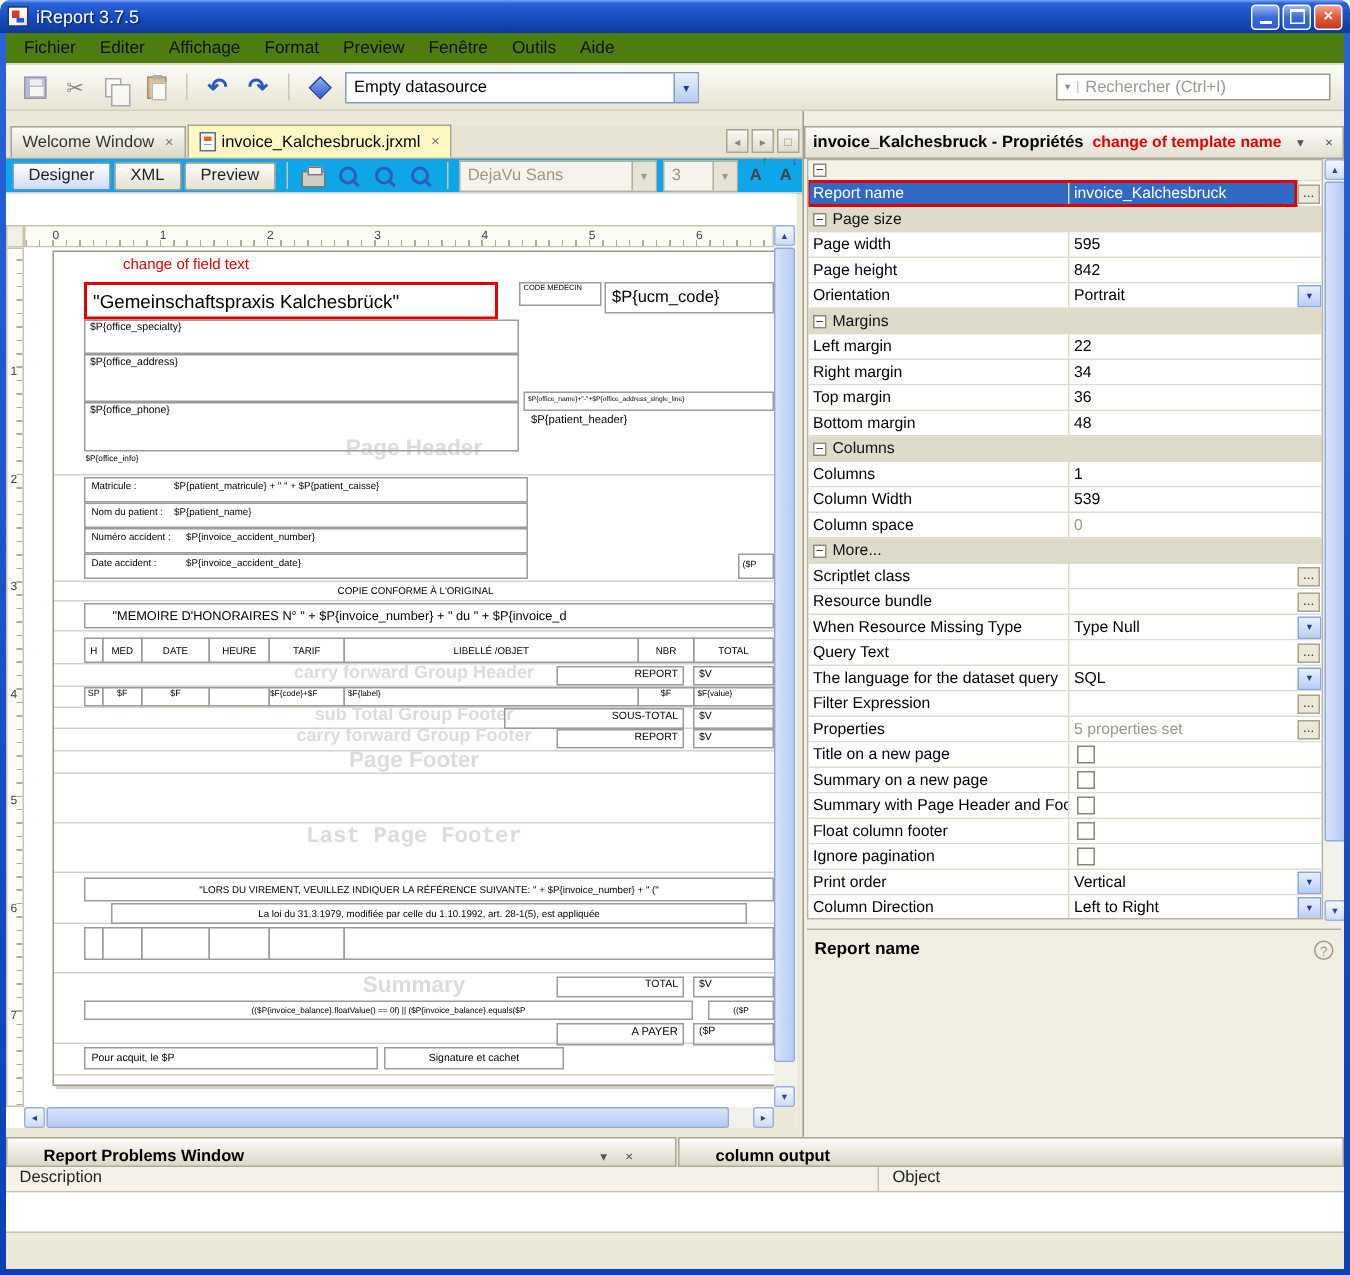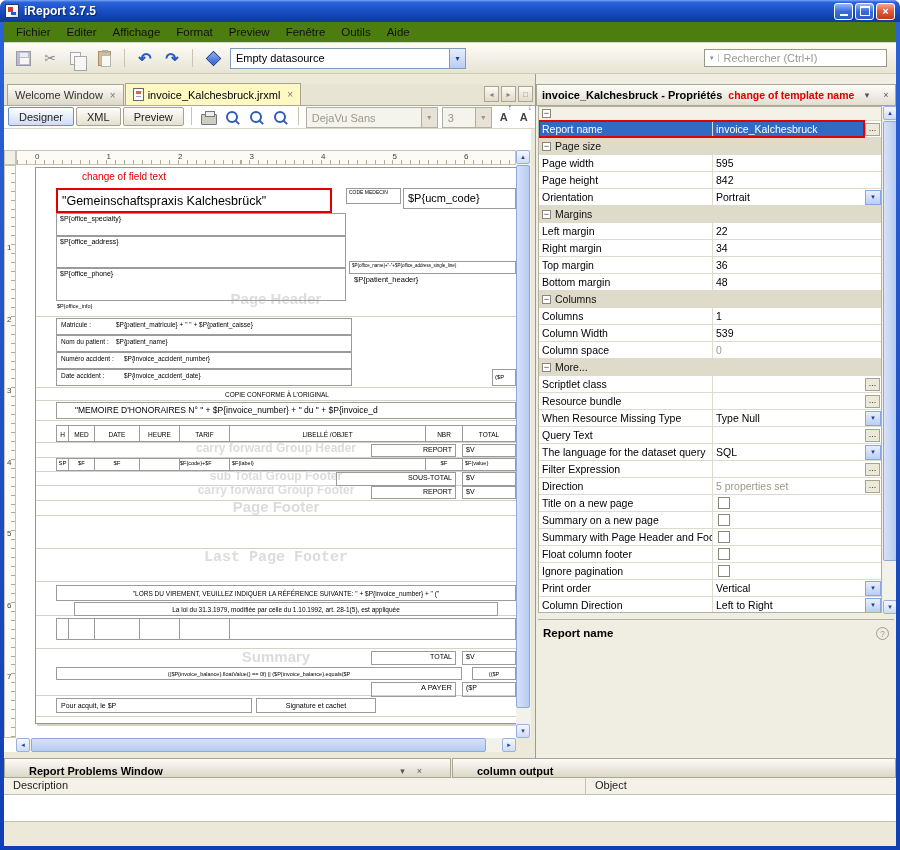--- a/index.html
+++ b/index.html
@@ -3,21 +3,21 @@
 <meta charset="utf-8">
 <style>
 *{margin:0;padding:0;box-sizing:border-box}
 html,body{width:900px;height:850px;overflow:hidden;font-family:"Liberation Sans",sans-serif}
 .window{position:relative;width:900px;height:850px;background:linear-gradient(180deg,#2b63d9,#0f3fb4);border-radius:7px 7px 0 0;overflow:hidden}
 .titlebar{position:absolute;left:0;top:0;width:100%;height:22px;display:flex;align-items:center;padding:0 5px;border-radius:7px 7px 0 0;
  background:linear-gradient(180deg,#7ca7f7 0%,#2b63d9 10%,#1a50c8 45%,#1244ae 75%,#0d3a9a 100%)}
 .app-icon{width:14px;height:14px;background:linear-gradient(135deg,#fff 55%,#cfd9ef);border:1px solid #24366e;position:relative;flex:none}
 .app-icon::after{content:"";position:absolute;left:2px;top:2px;width:5px;height:5px;background:#d23c2a}
 .app-icon::before{content:"";position:absolute;right:2px;bottom:2px;width:5px;height:3px;background:#2a58c0}
-.title-text{color:#fff;font-weight:bold;font-size:12px;text-shadow:1px 1px 1px #04245f;margin-left:5px;flex:1;white-space:nowrap}
+.title-text{color:#fff;font-weight:normal;font-size:12px;text-shadow:1px 1px 1px #04245f;margin-left:5px;flex:1;white-space:nowrap}
 .wbtn{width:19px;height:17px;margin-left:2px;border:1px solid #fff;border-radius:3px;color:#fff;font-size:11px;font-weight:bold;
  display:flex;align-items:center;justify-content:center;background:linear-gradient(180deg,#9ab7f4,#3b6bd8 50%,#2c5cc8);flex:none}
 .wbtn.min::after{content:"";width:8px;height:2px;background:#fff;margin-top:8px}
 .wbtn.max::after{content:"";width:8px;height:7px;border:1px solid #fff;border-top-width:2px}
 .wbtn.close{background:linear-gradient(180deg,#f2a893,#e25d40 45%,#c13a20)}
 .inner{position:absolute;left:4px;right:4px;top:22px;bottom:4px;background:#ece9d8;overflow:hidden}
 
 .menubar{position:absolute;left:0;top:0;width:100%;height:21px;background:#4d7c0f;border-bottom:1px solid #d9d5c2;display:flex;align-items:center;padding-left:4px}
 .menu-item{font-size:11.5px;padding:2px 8px;color:#111}
 .toolbar{position:absolute;left:0;top:21px;width:100%;height:31px;background:linear-gradient(180deg,#fdfcf8,#e7e4d4);border-bottom:1px solid #cfccb8;display:flex;align-items:center;padding:0 9px;gap:7px}
@@ -50,21 +50,21 @@
 .tabrow{position:absolute;left:0;top:10px;right:0;height:22px;background:#e7e4d4;border-bottom:1px solid #aca893;display:flex;align-items:flex-end;padding-left:3px}
 .tab{height:21px;display:flex;align-items:center;gap:4px;padding:0 7px;font-size:11px;background:linear-gradient(180deg,#fcfbf6,#dcd8c8);border:1px solid #a9a594;border-bottom:none;margin-right:1px;color:#333;white-space:nowrap}
 .tab.active{background:#fef9c3;height:22px;color:#000}
 .tab-close{color:#777;font-size:10px;margin-left:3px}
 .tab-icon{width:11px;height:13px;background:#fff;border:1px solid #667;position:relative;flex:none}
 .tab-icon::before{content:"";position:absolute;left:2px;top:2px;right:2px;height:3px;background:#e0662a}
 .tab-icon::after{content:"";position:absolute;left:2px;top:7px;right:2px;bottom:2px;background:repeating-linear-gradient(180deg,#8fa6c9 0 1px,transparent 1px 3px)}
 .tabnav{position:absolute;right:2px;top:12px;display:flex;gap:2px}
 .tnbtn{width:15px;height:16px;border:1px solid #aaa692;background:linear-gradient(180deg,#fbfaf4,#dfdccb);color:#8a8674;font-size:8px;display:flex;align-items:center;justify-content:center}
 
-.designer-toolbar{position:absolute;left:0;right:0;top:32px;height:23px;background:#ffffff;border-bottom:1px solid #d8d5c2;display:flex;padding:1px 4px;gap:4px;font-size:11px}
+.designer-toolbar{position:absolute;left:0;right:0;top:32px;height:23px;background:#0ea5e9;border-bottom:1px solid #d8d5c2;display:flex;align-items:center;padding:1px 4px;gap:4px;font-size:11px}
 .viewbtns{display:flex;gap:2px}
 .viewbtn{height:19px;padding:1px 10px;border:1px solid #a8a28c;background:linear-gradient(180deg,#fefdfa,#e4e0d0);border-radius:2px;display:flex;align-items:center;color:#222}
 .viewbtn.active{background:linear-gradient(180deg,#fdfeff,#cfdcf5);border-color:#6b8cd1}
 .i-printer{width:16px;height:11px;position:relative;background:#cfcdc2;border:1px solid #777;border-radius:1px;margin-top:4px}
 .i-printer::before{content:"";position:absolute;left:3px;top:-4px;width:8px;height:4px;background:#eee;border:1px solid #777}
 .mag{position:relative;width:15px;height:15px}
 .mag::before{content:"";position:absolute;left:1px;top:1px;width:8px;height:8px;border:2px solid #2f5cb8;border-radius:50%}
 .mag::after{content:"";position:absolute;width:6px;height:2px;background:#2f5cb8;transform:rotate(45deg);left:9px;top:11px}
 .fontcombo{width:132px}.sizecombo{width:50px}
 .a-ic{font-size:11px;font-weight:bold;color:#444;position:relative;width:16px}
@@ -536,21 +536,21 @@
                 <div class="cellwrap">
                   <div class="plabel">Filter Expression</div>
                   <div class="pvalue">
                     <span class="vtext"></span>
                   </div>
                 </div>
                 <span class="ellip">...</span>
               </div>
               <div class="prow">
                 <div class="cellwrap">
-                  <div class="plabel">Direction</div>
+                  <div class="plabel">Properties</div>
                   <div class="pvalue muted">
                     <span class="vtext">5 properties set</span>
                   </div>
                 </div>
                 <span class="ellip">...</span>
               </div>
               <div class="prow">
                 <div class="cellwrap">
                   <div class="plabel">Title on a new page</div>
                   <div class="pvalue">

